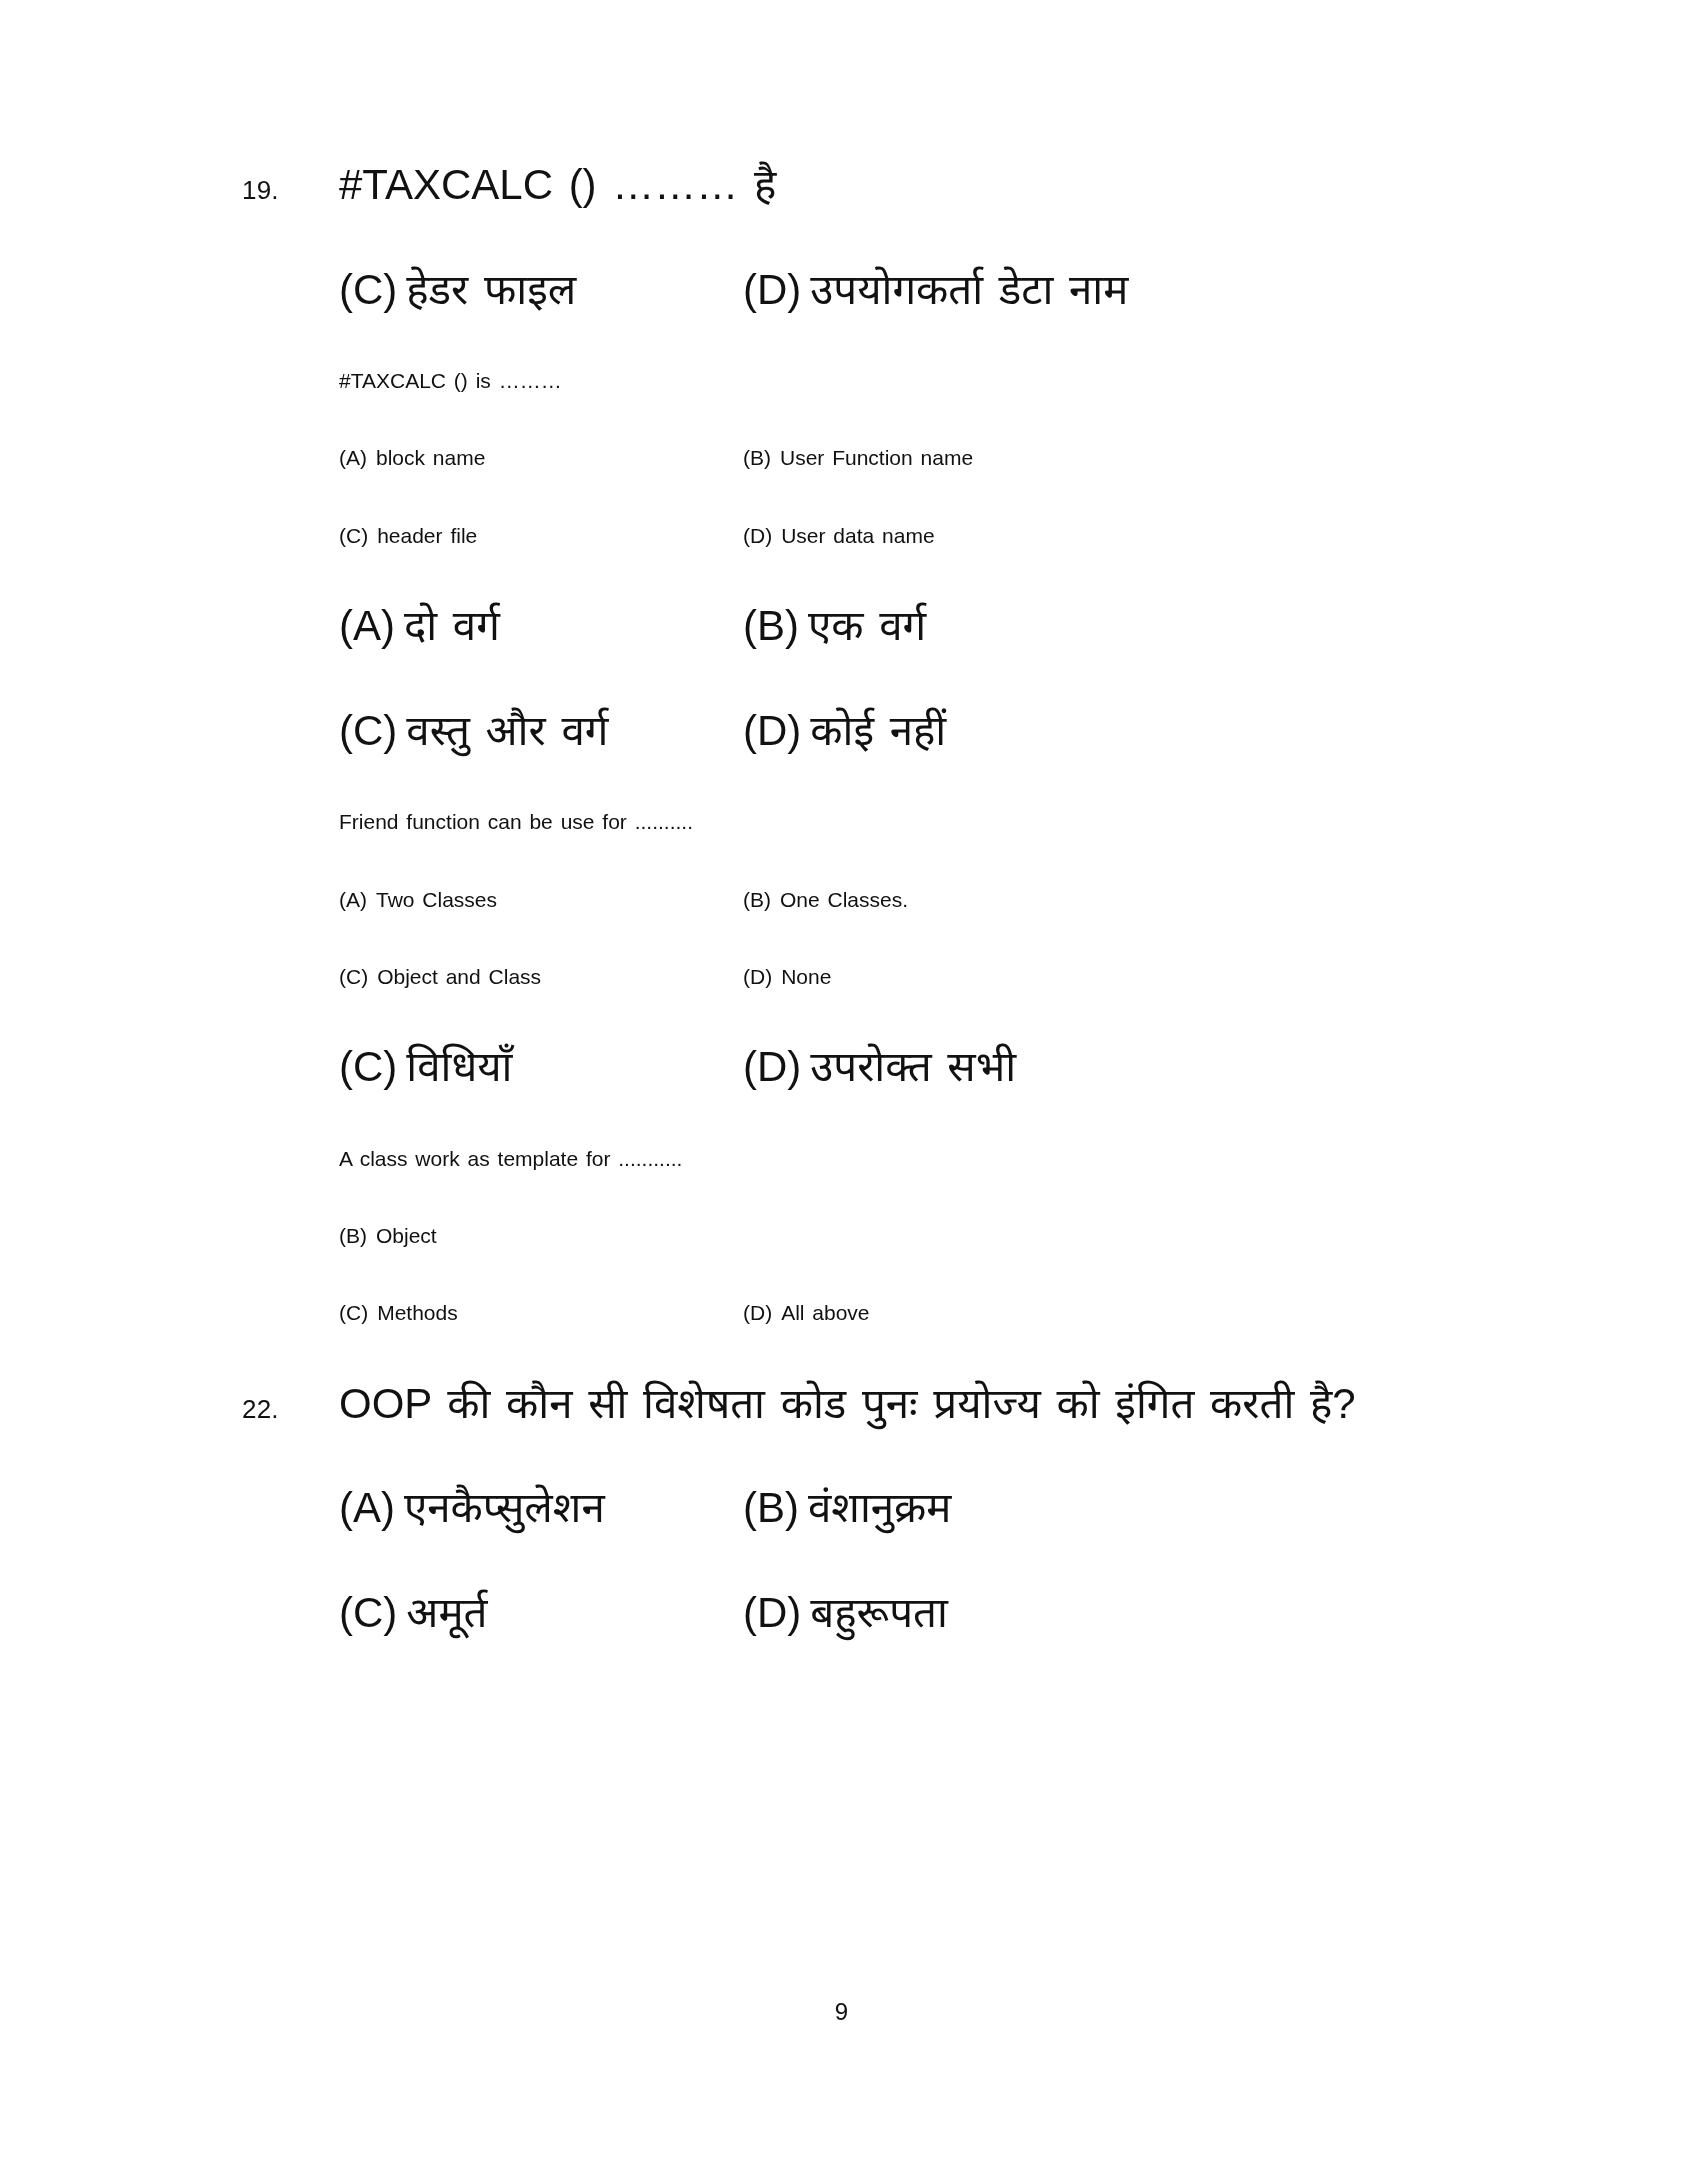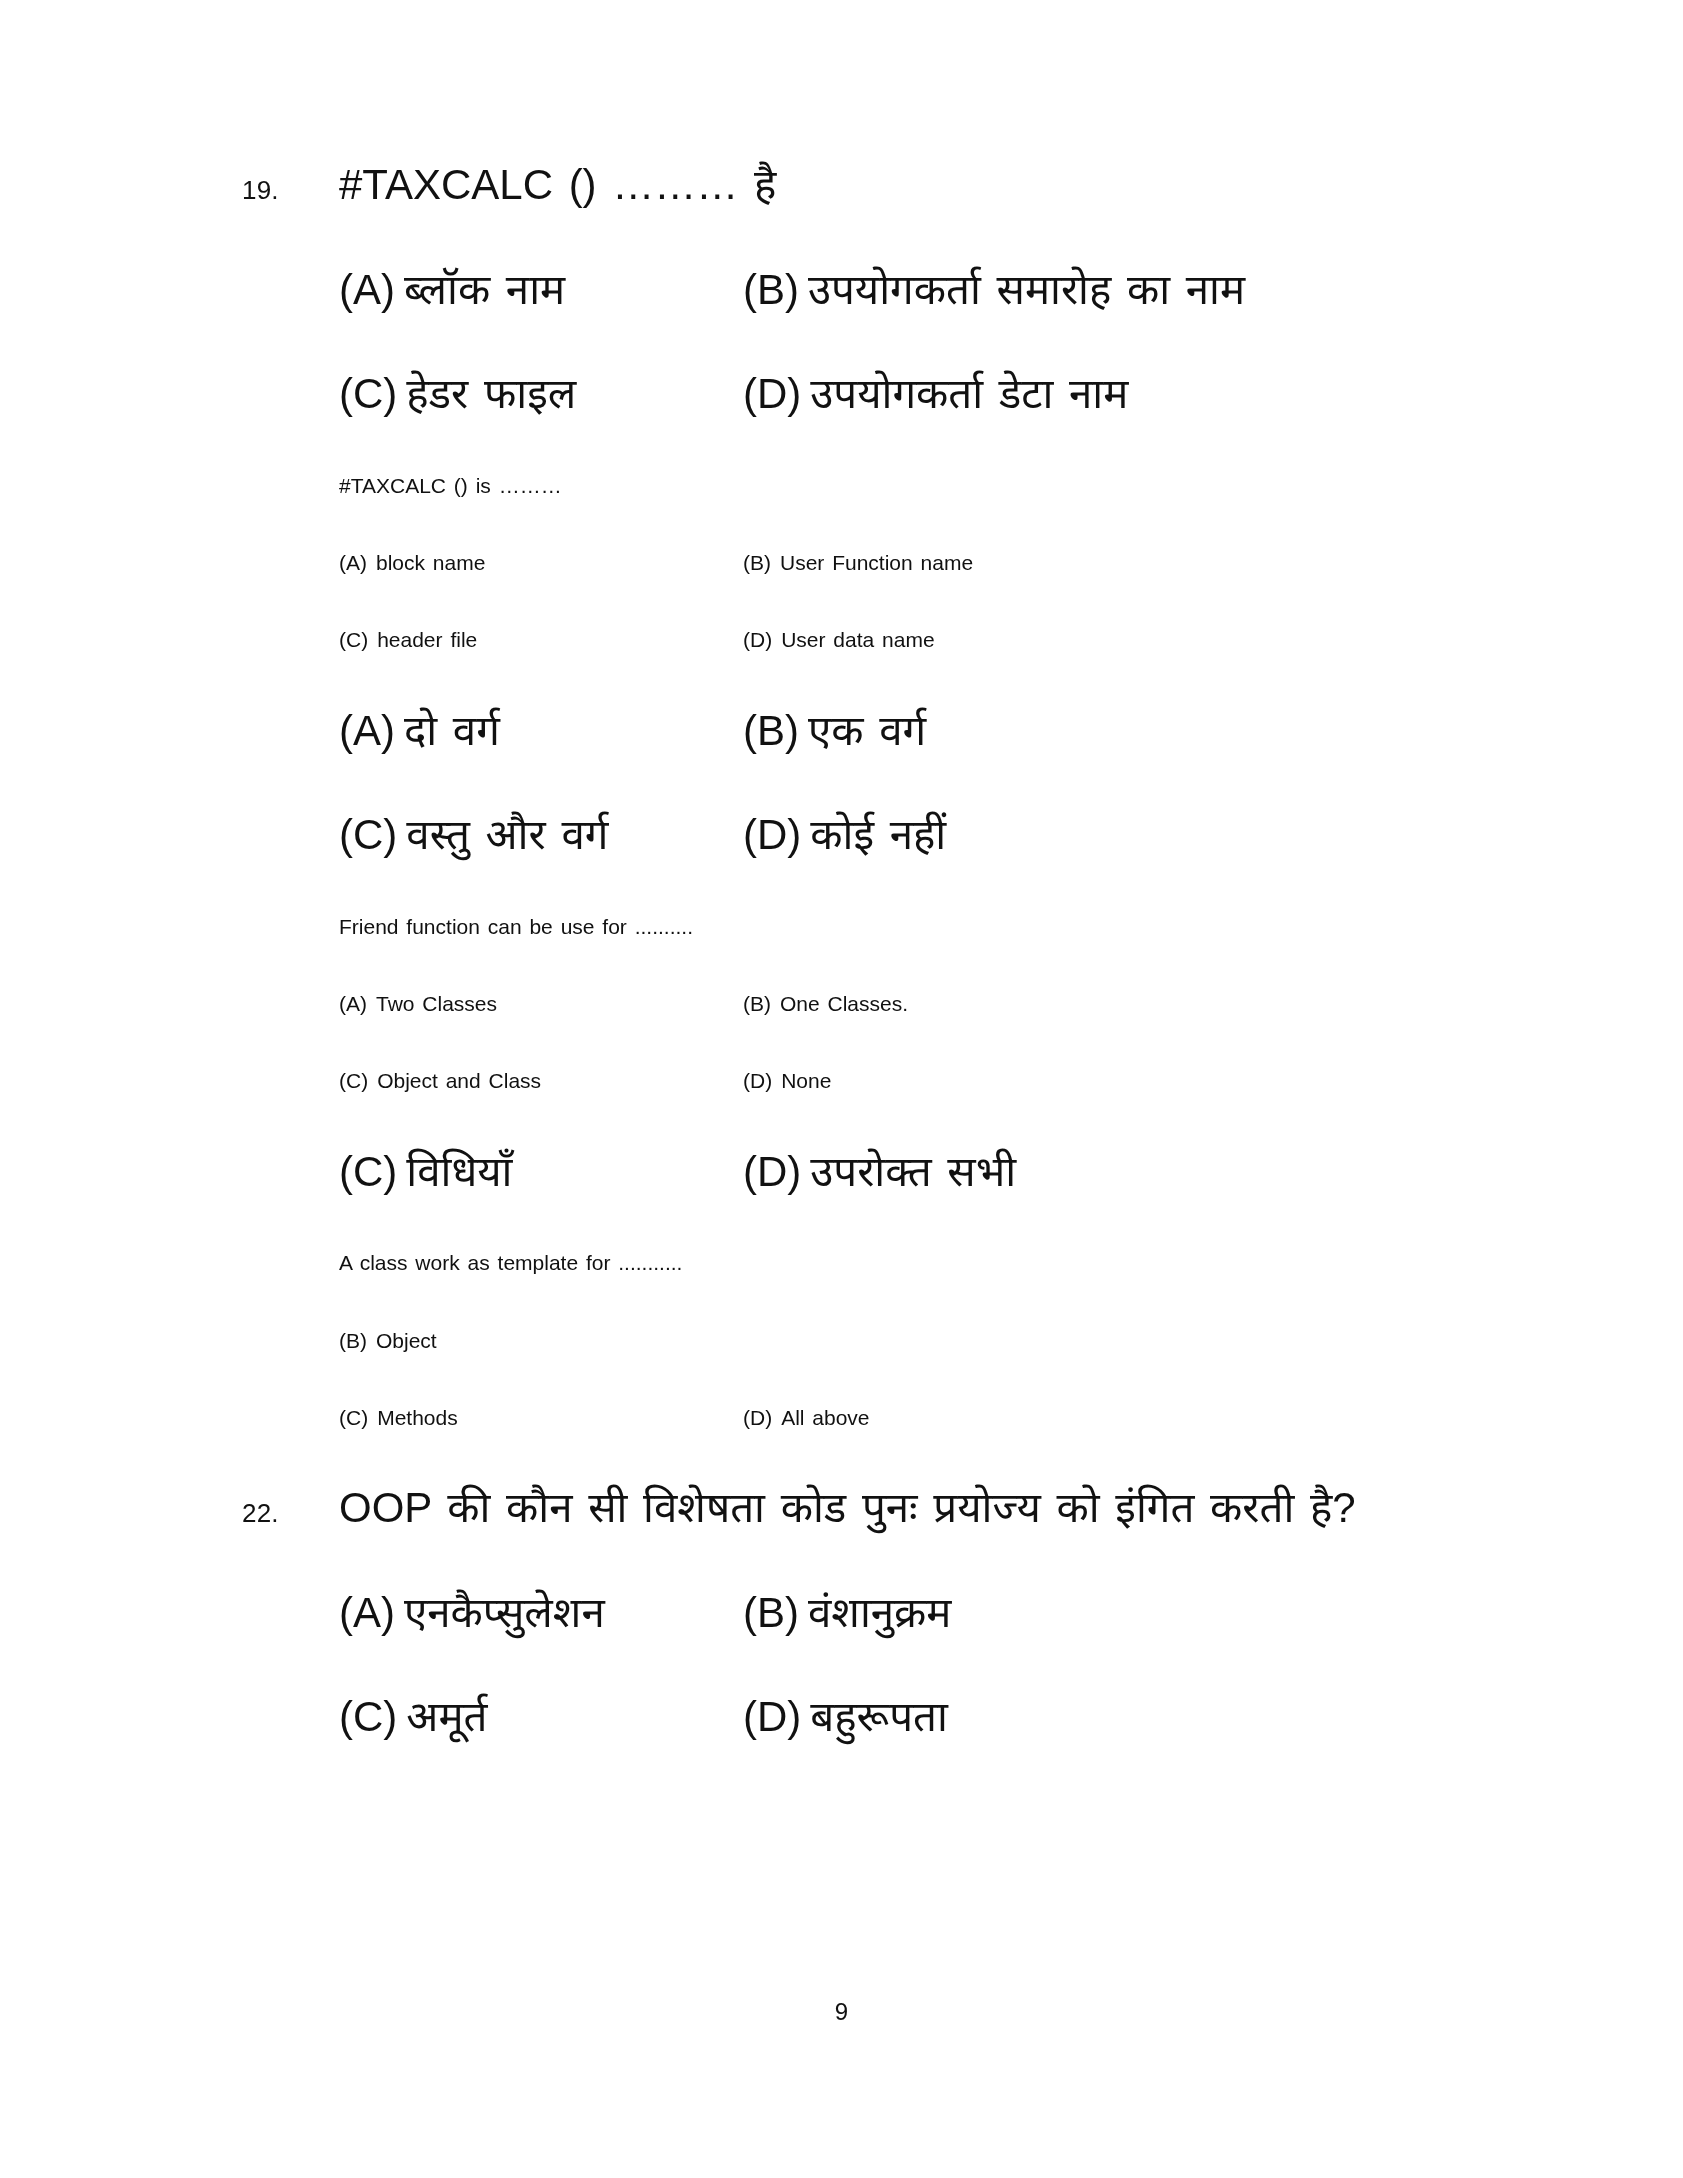--- a/index.html
+++ b/index.html
@@ -103,28 +103,20 @@
 <div class="page">
   <div class="content">
 
     <div class="question-block">
 
       <div class="stem-row">
         <div class="q-num">19.</div>
         <div class="q-text hindi">#TAXCALC () ……… है</div>
       </div>
 
-      <div class="opt-row">
-        <div class="opt col-a hindi">
-          <span class="opt-label">(A)</span><span>ब्लॉक नाम</span>
-        </div>
-        <div class="opt col-b hindi">
-          <span class="opt-label">(B)</span><span>उपयोगकर्ता समारोह का नाम</span>
-        </div>
-      </div>
 
       <div class="opt-row">
         <div class="opt col-a hindi">
           <span class="opt-label">(C)</span><span>हेडर फाइल</span>
         </div>
         <div class="opt col-b hindi">
           <span class="opt-label">(D)</span><span>उपयोगकर्ता डेटा नाम</span>
         </div>
       </div>
 

